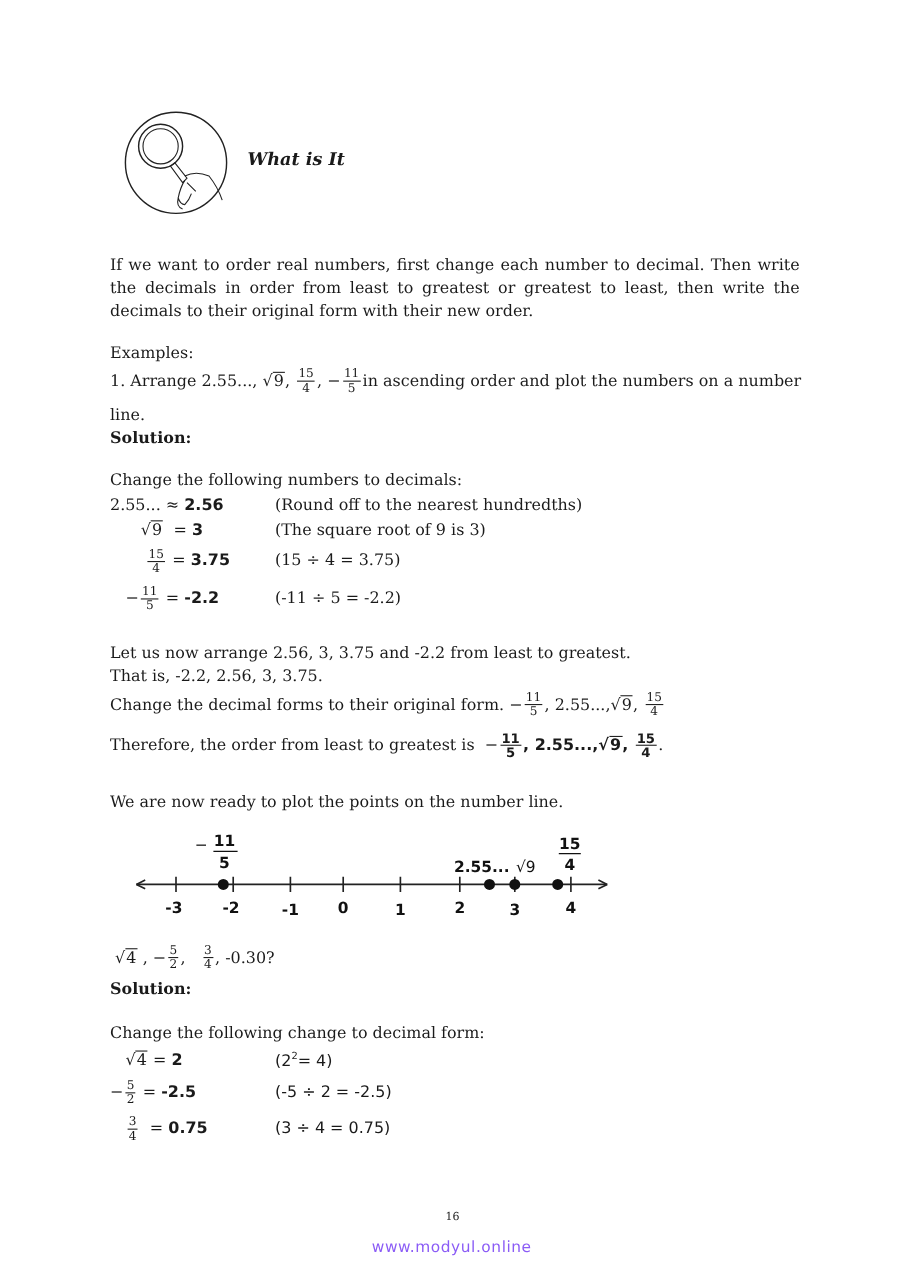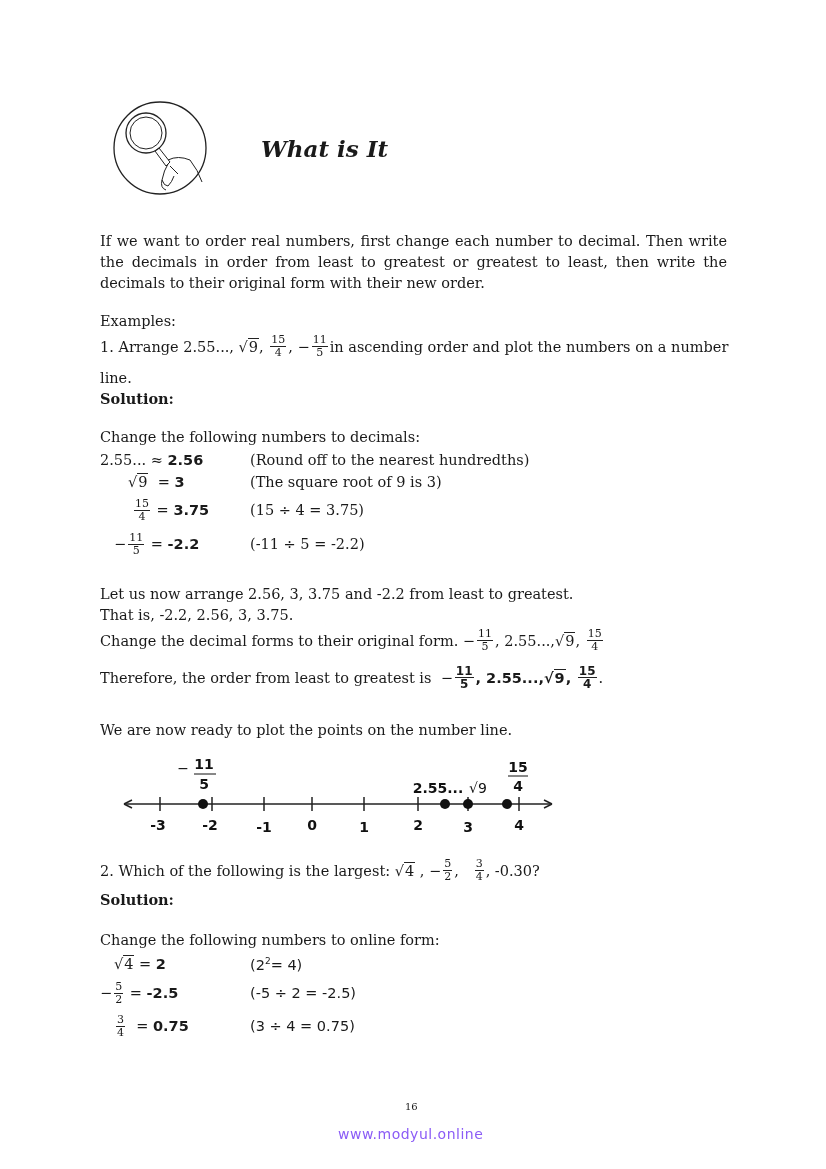--- a/index.html
+++ b/index.html
@@ -8,21 +8,21 @@
   .abs { position:absolute; }
   .bk { font-family:"DejaVu Serif", serif; font-weight:bold; }
   .sans-b { font-family:"DejaVu Sans", sans-serif; font-weight:bold; }
   .sans { font-family:"DejaVu Sans", sans-serif;text-align:center; }
   .frac { display:inline-flex; flex-direction:column; align-items:center; vertical-align:middle; font-size:11px; line-height:12px; margin:0 2px; }
   .frac .num { border-bottom:1px solid #222; padding:0 1px; }
   .frac .den { padding:0 1px; }
   .sqrt { display:inline-block; }
   .sqrt .rad { border-top:1px solid #222; padding:0 1px; }
   .para { width:627px; text-align:justify; line-height:21px; }
-  .title { font-family:"DejaVu Serif", serif; font-weight:bold; font-style:italic; font-size:23px;margin-left:36px; }
+  .title { font-family:"DejaVu Serif", serif; font-weight:bold; font-style:italic; font-size:16px; }
   .row { height:26px; display:flex; align-items:center; }
 </style>
 </head>
 <body>
 
 <div class="abs" style="left:112px;top:100px;width:96px;height:96px;">
   <svg width="96" height="96" viewBox="0 0 96 96">
     <circle cx="48" cy="48" r="46" fill="none" stroke="#222" stroke-width="1.3"></circle>
     <circle cx="34" cy="33" r="20" fill="none" stroke="#222" stroke-width="1.3"></circle>
     <circle cx="34" cy="33" r="16" fill="none" stroke="#222" stroke-width="1"></circle>
@@ -140,31 +140,31 @@
       <text x="320" y="38">2.55...</text>
         <text x="360" y="38" font-weight="normal">√9</text>
       <text x="400" y="17">15</text>
         <line x1="390" y1="21" x2="410" y2="21" stroke="#111" stroke-width="1"></line>
         <text x="400" y="36">4</text>
     </g>
   </svg>
 </div>
 
 <div class="abs" style="left:100px;top:858px;white-space:nowrap;display:flex;align-items:center;">
-  <span>2. Which of the following is the largest:</span>&nbsp;<span class="sqrt">√<span class="rad">4</span></span>&nbsp;,&nbsp;−<span class="frac">
+  &nbsp;<span class="sqrt">√<span class="rad">4</span></span>&nbsp;,&nbsp;−<span class="frac">
       <span class="num">5</span>
       <span class="den">2</span>
     </span>,&nbsp;&nbsp;&nbsp;<span class="frac">
       <span class="num">3</span>
       <span class="den">4</span>
     </span><span>, -0.30?</span>
 </div>
 <div class="abs bk" style="left:100px;top:891px;">Solution:</div>
 
-<div class="abs" style="left:100px;top:932px;">Change the following numbers to online form:</div>
+<div class="abs" style="left:100px;top:932px;">Change the following change to decimal form:</div>
 
 <div class="abs" style="left:100px;top:952px;width:620px;">
   <div class="row" style="height:24px;">
     <span style="width:150px;padding-left:14px;box-sizing:border-box;"><span class="sqrt">√<span class="rad">4</span></span> <span>=</span> <span class="sans-b">2</span></span>
     <span class="sans"><span>(2</span><sup style="font-size:9px;">2</sup><span>= 4)</span></span>
   </div>
   <div class="row" style="height:34px;">
     <span style="width:150px;display:flex;align-items:center;"><span>−</span><span class="frac">
           <span class="num">5</span>
           <span class="den">2</span>

